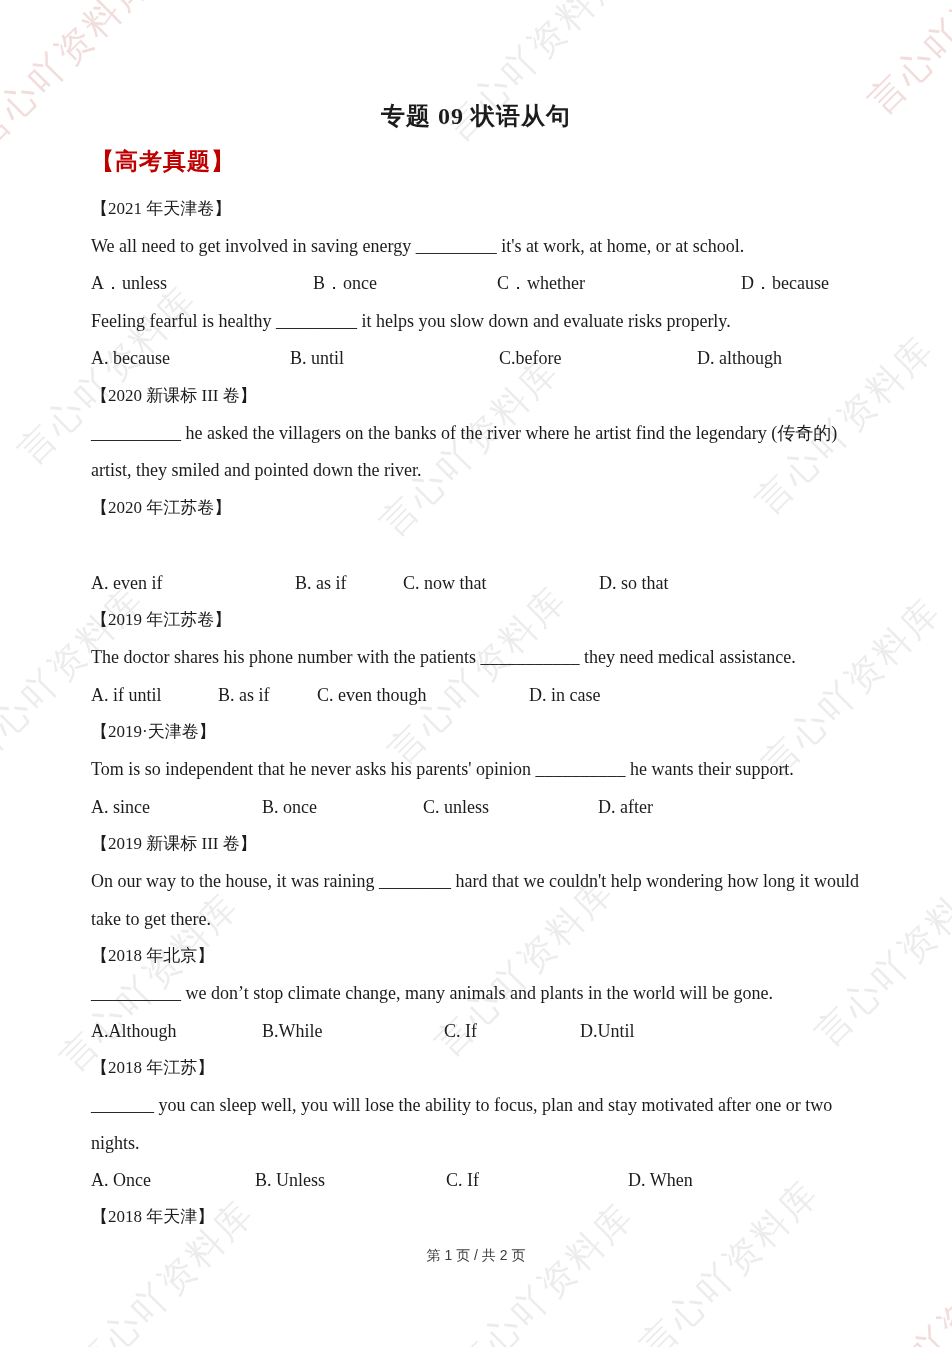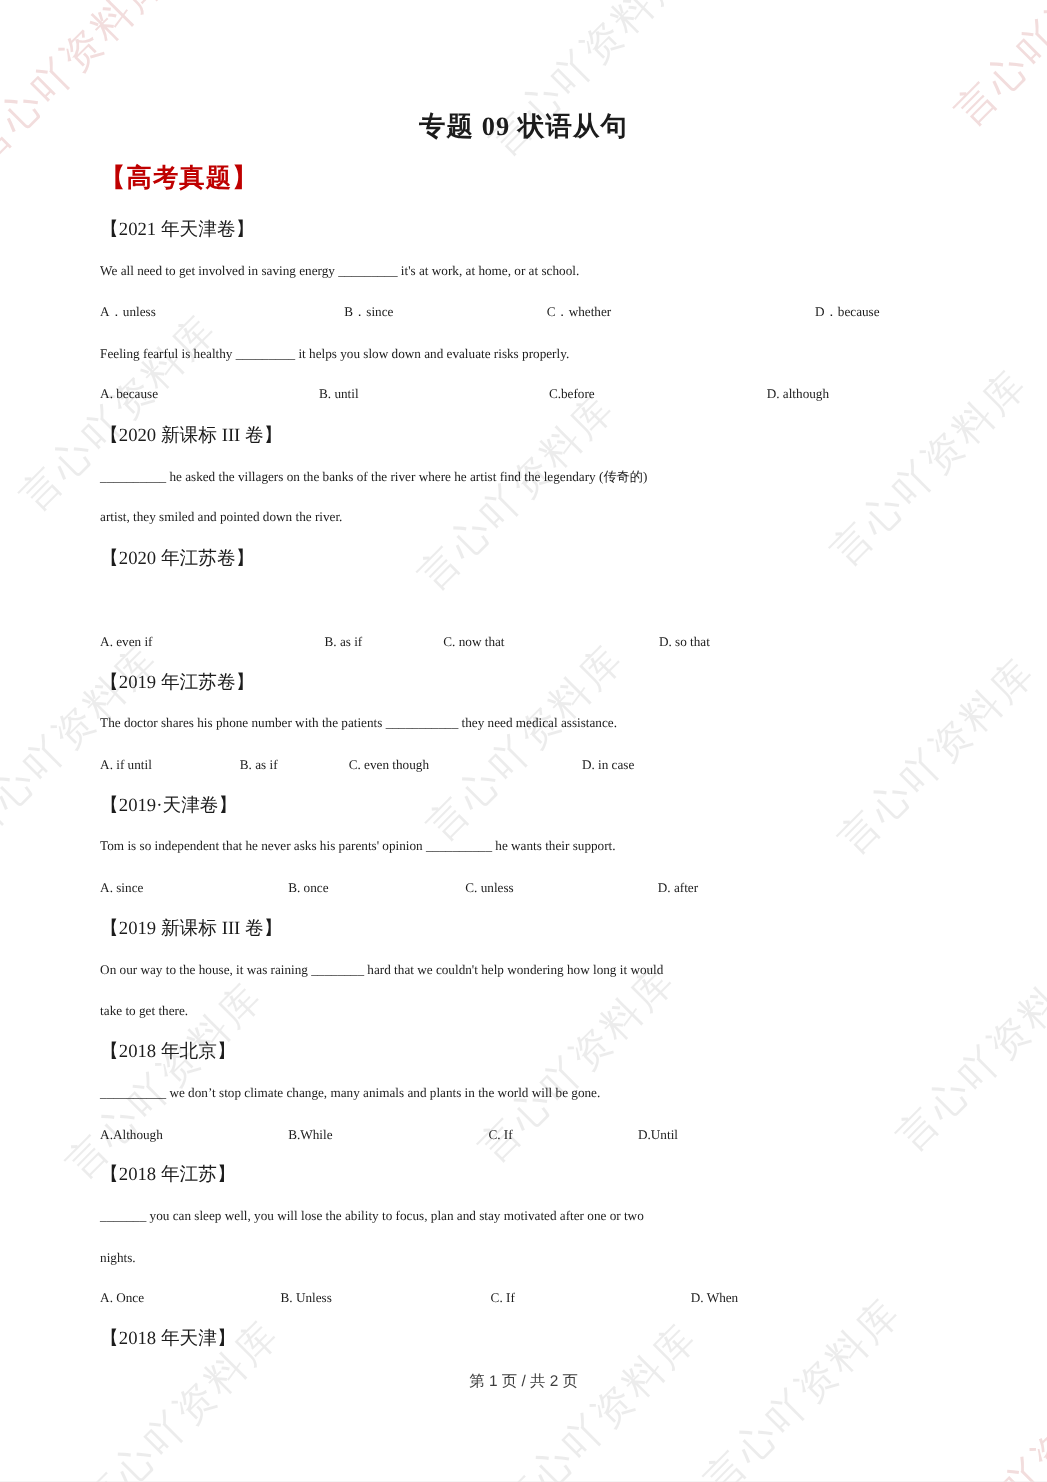--- a/index.html
+++ b/index.html
@@ -21,21 +21,21 @@
     transform:rotate(-45deg);
     transform-origin:center center;
     user-select:none;
     pointer-events:none;
     font-family:"Liberation Sans","DejaVu Sans",sans-serif;
   }
   .wm.gray{color:rgba(0,0,0,0.075);}
   .wm.pink{color:rgba(198,98,98,0.22);}
   
   .content{position:absolute;left:91px;top:0;width:770px;height:100%;}
-  .line{position:absolute;left:0;width:770px;height:26px;line-height:26px;font-size:12px;white-space:nowrap;}
+  .line{position:absolute;left:0;width:770px;height:26px;line-height:26px;font-size:18px;white-space:nowrap;}
   .line.title{height:34px;line-height:34px;font-size:24px;font-weight:bold;text-align:center;letter-spacing:1px;}
   .line.red{height:30px;line-height:30px;font-size:23px;font-weight:bold;color:#bf0000;letter-spacing:1px;}
   .line.qhead{font-size:17px;}
   .line.options span{position:absolute;top:0;height:26px;line-height:26px;}
   .line.footer{text-align:center;font-size:14px;color:#3d3d3d;font-family:"Liberation Sans","DejaVu Sans",sans-serif;}
 </style>
 </head>
 <body>
 
 <div id="page">
@@ -59,21 +59,21 @@
 
   <div class="content">
 
     <div class="line title" style="top:99px">专题 09 状语从句</div>
     <div class="line red" style="top:147px">【高考真题】</div>
 
     <div class="line qhead" style="top:196px">【2021 年天津卷】</div>
     <div class="line stem" style="top:233px">We all need to get involved in saving energy _________ it's at work, at home, or at school.</div>
     <div class="line options" style="top:270px">
       <span style="left:0">A．unless</span>
-      <span style="left:222px">B．since</span>
+      <span style="left:222px">B．once</span>
       <span style="left:406px">C．whether</span>
       <span style="left:650px">D．because</span>
     </div>
     <div class="line stem" style="top:308px">Feeling fearful is healthy _________ it helps you slow down and evaluate risks properly.</div>
     <div class="line options" style="top:345px">
       <span style="left:0">A. because</span>
       <span style="left:199px">B. until</span>
       <span style="left:408px">C.before</span>
       <span style="left:606px">D. although</span>
     </div>

